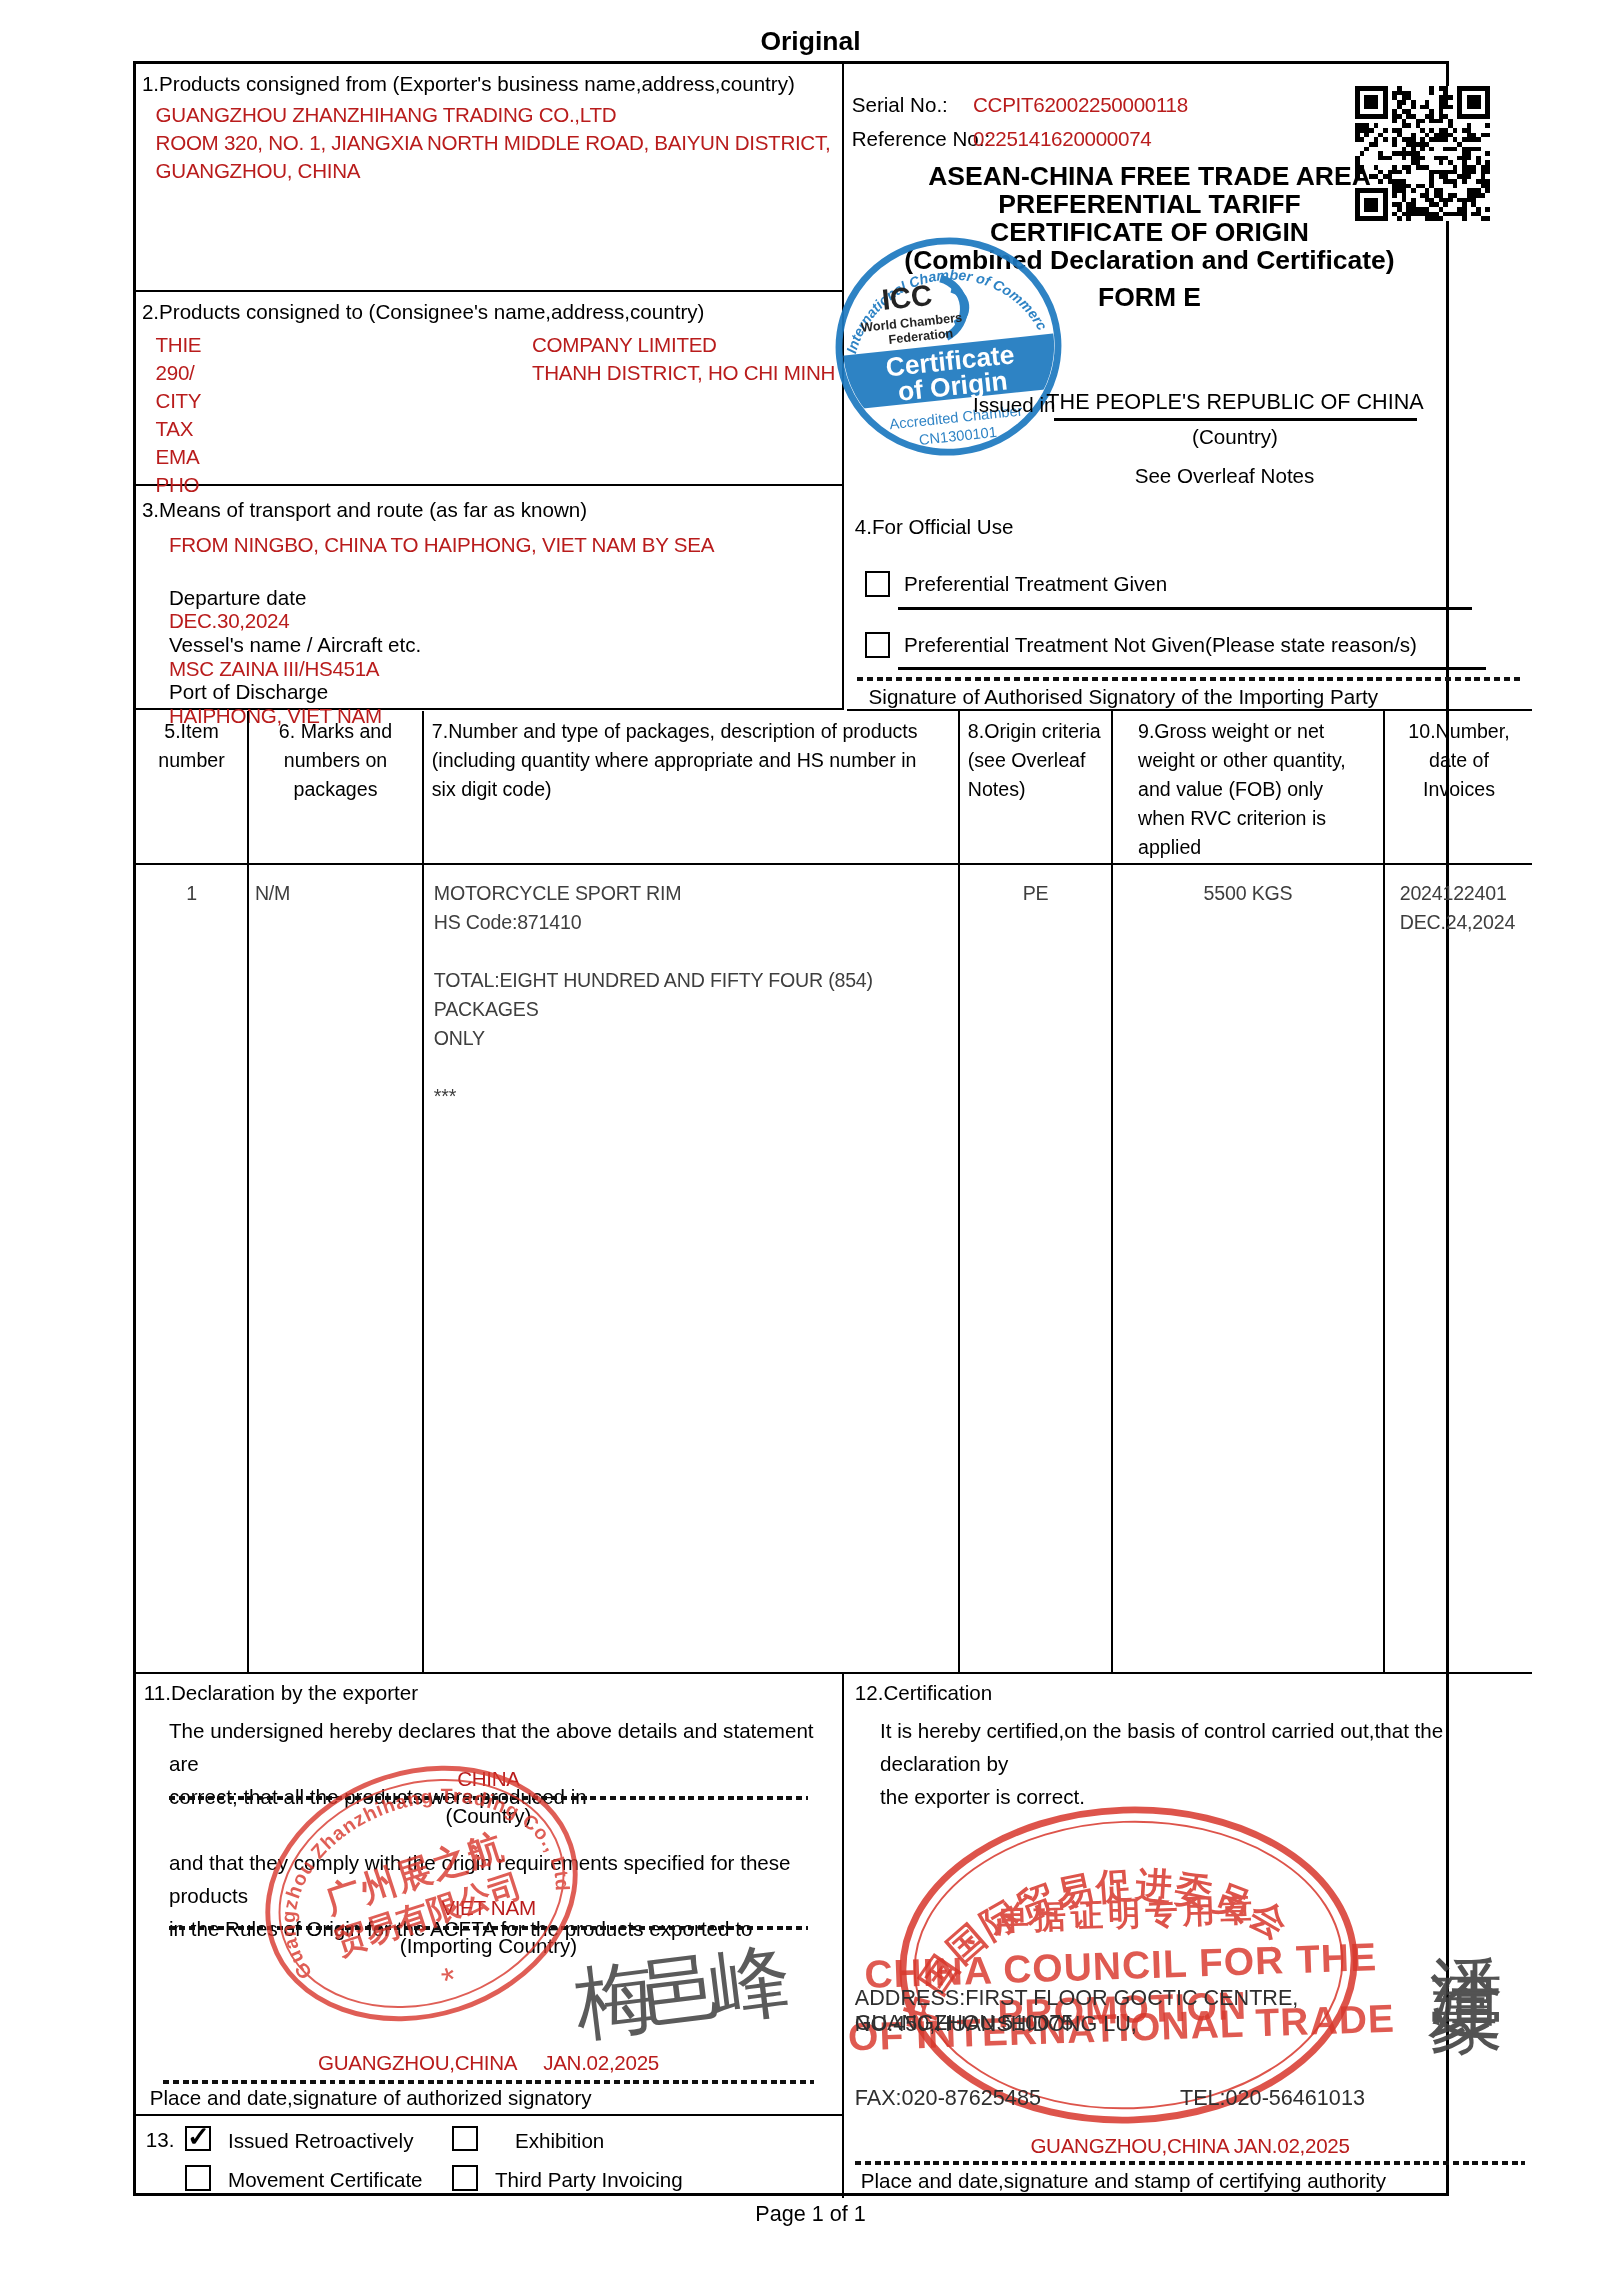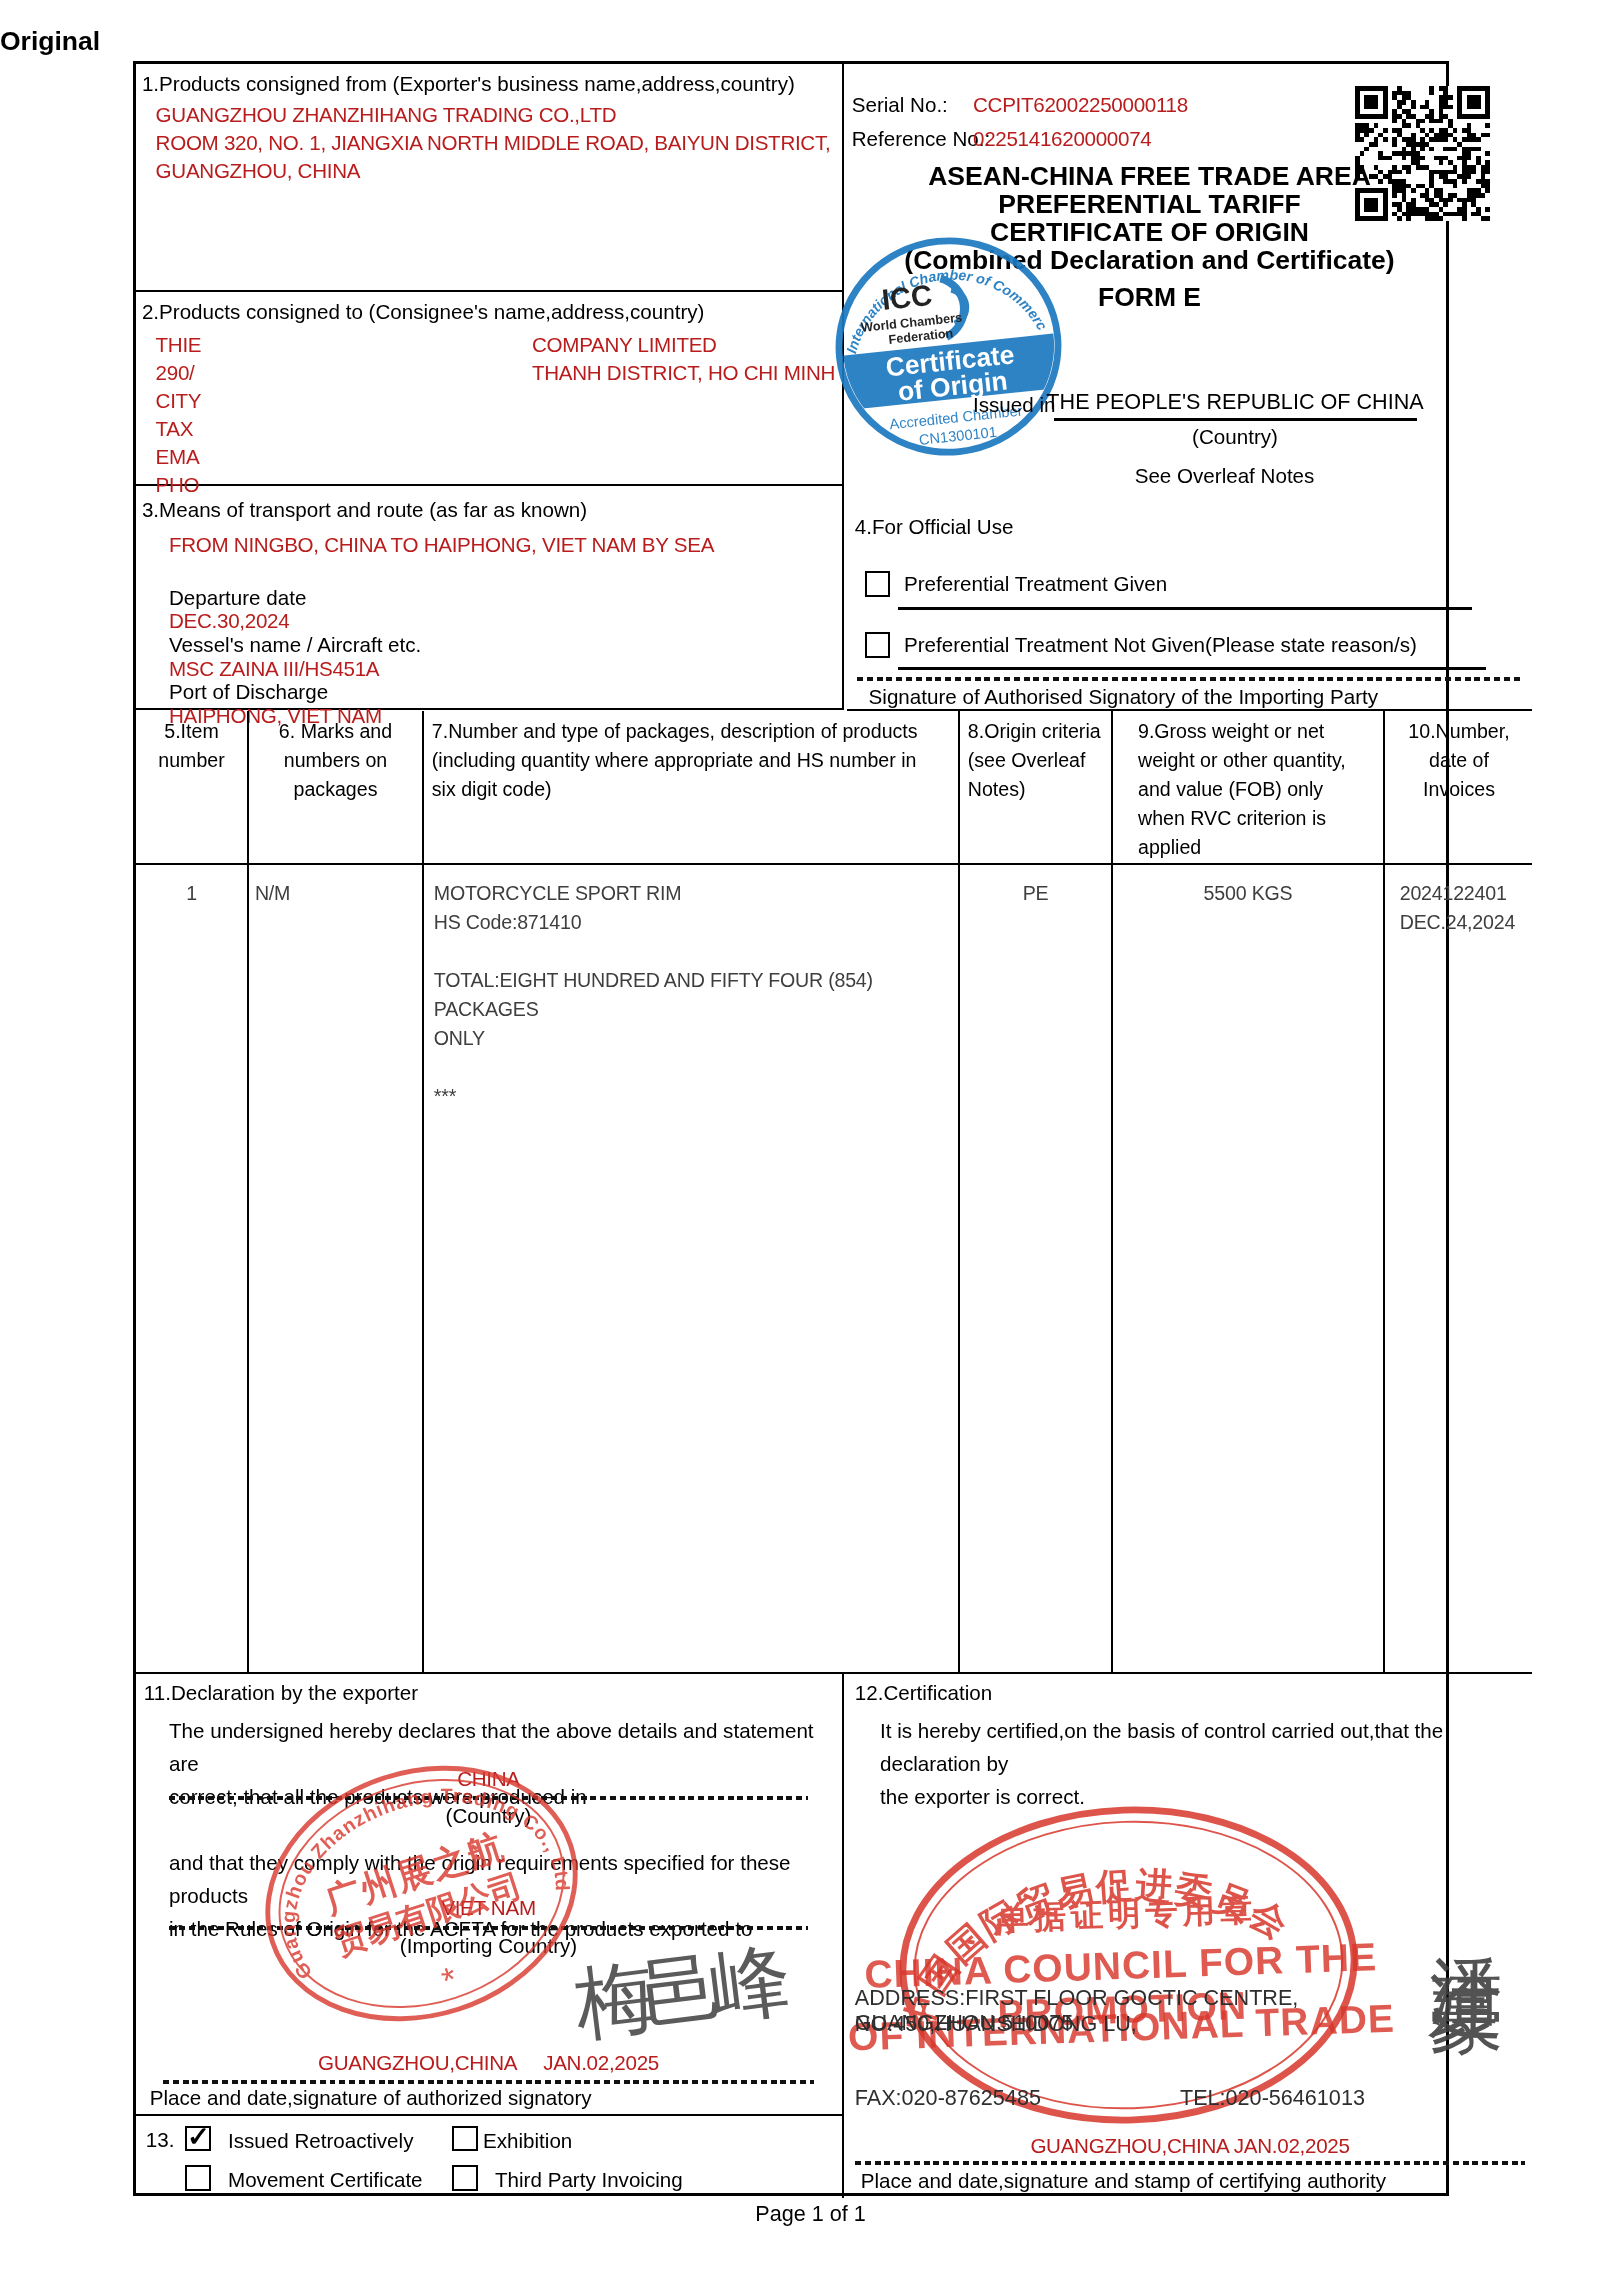--- a/index.html
+++ b/index.html
@@ -7,21 +7,21 @@
     width:1621px;height:2293px;background:#fff;position:relative;
     font-family:"Liberation Sans",sans-serif;color:#000;
   }
   .b{position:absolute}
   .pre{white-space:pre-line}
   .prew{white-space:pre}
   .lbl{font-size:20.6px;color:#000}
   .val{font-size:20.6px;color:#b91c1c;letter-spacing:-0.3px}
   .ctr{text-align:center}
   .bold{font-weight:bold}
-  #doc-title{left:0;top:25.5px;width:1621px;text-align:left;font-size:26.5px;font-weight:bold}
+  #doc-title{left:0;top:25.5px;width:1621px;text-align:center;font-size:26.5px;font-weight:bold}
   #form{left:133px;top:61px;width:1316px;height:2135px;border:3.9px solid #000;box-sizing:border-box}
   .box{position:absolute;box-sizing:border-box}
   #box1{left:0;top:0;width:708px;height:228px;border-right:2.9px solid #000;border-bottom:2.9px solid #000}
   #box2{left:0;top:228px;width:708px;height:194px;border-right:2.9px solid #000;border-bottom:2.9px solid #000}
   #box3{left:0;top:422px;width:708px;height:224px;border-right:2.9px solid #000;border-bottom:2.9px solid #000}
   #rtop{left:700px;top:0;width:685px;height:425px}
   #box4{left:711px;top:425px;width:685px;height:222px;border-bottom:2.9px solid #000}
   #thead{left:0;top:647px;width:1396px;height:154px;border-bottom:2.9px solid #000}
   #tbody{left:0;top:801px;width:1396px;height:809px;border-bottom:2.9px solid #000}
   .hc,.bc{position:absolute;top:0;box-sizing:border-box;font-size:19.6px;line-height:29px}
@@ -557,21 +557,21 @@
 
   <div class="box" id="box13">
     <div class="b lbl" style="left:9.8px;top:11.8px">13.</div>
     <div class="b cb" style="left:49px;top:9.8px">
         <span class="mk b">✓</span>
       </div>
     <div class="b lbl" style="left:92px;top:12.7px">Issued Retroactively</div>
     <div class="b cb" style="left:316px;top:9.8px">
         <span class="mk b"></span>
       </div>
-    <div class="b lbl" style="left:347px;top:12.7px">Exhibition</div>
+    <div class="b lbl" style="left:379px;top:12.7px">Exhibition</div>
     <div class="b cb" style="left:49px;top:49px">
         <span class="mk b"></span>
       </div>
     <div class="b lbl" style="left:92px;top:52px">Movement Certificate</div>
     <div class="b cb" style="left:316px;top:49px">
         <span class="mk b"></span>
       </div>
     <div class="b lbl" style="left:359px;top:52px">Third Party Invoicing</div>
   </div>
 

